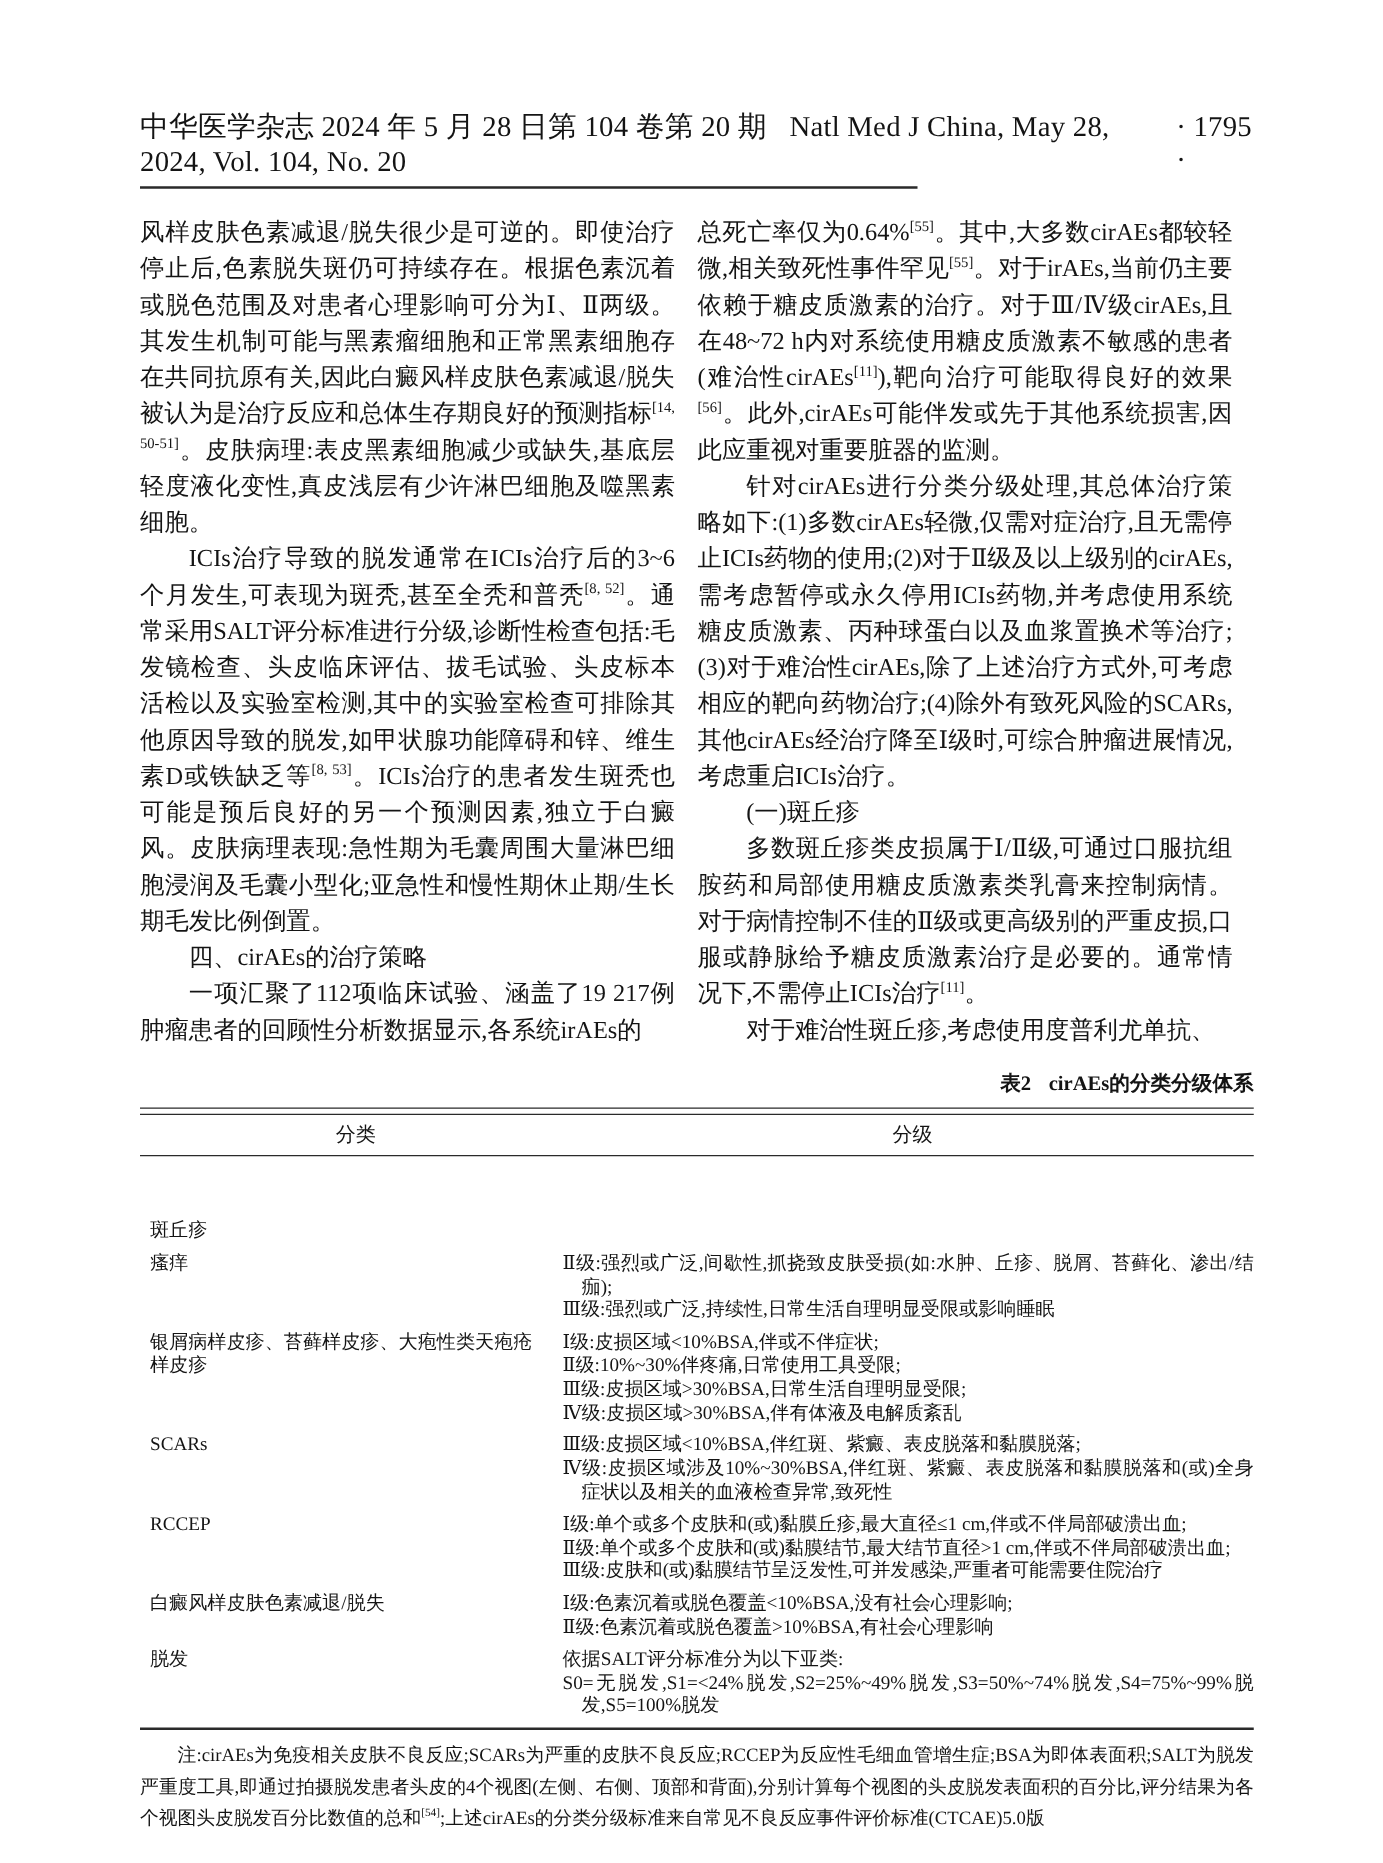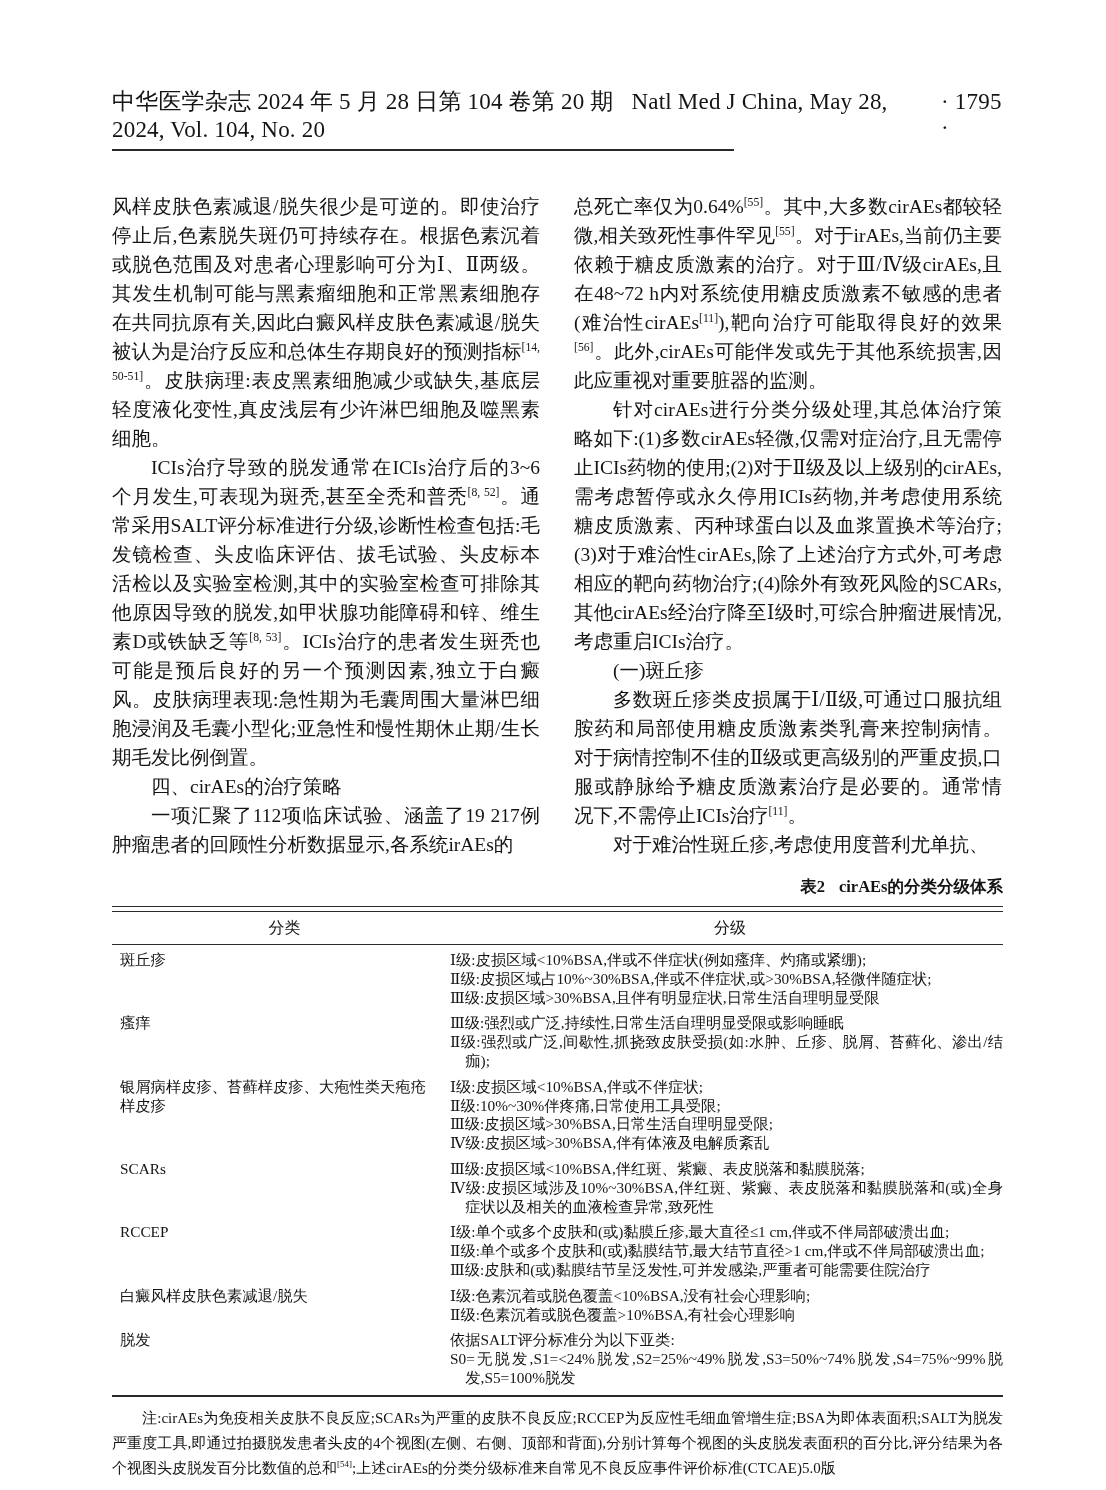--- a/index.html
+++ b/index.html
@@ -8,36 +8,36 @@
     font-family:"Liberation Serif","DejaVu Serif",serif;
     overflow:hidden;position:relative;
   }
   .page{padding:86px 103px 0 112px;}
   
   .run-head{display:flex;justify-content:space-between;align-items:baseline;
     font-size:23px;letter-spacing:0.2px;}
   .run-head .zh{margin-right:18px;}
   .head-rule{width:622px;height:2px;background:#2a2a2a;margin-top:6px;}
   
-  .columns{display:flex;gap:34px;margin-top:41px;height:668px;overflow:hidden;}
+  .columns{display:flex;gap:18px;margin-top:21px;height:668px;overflow:hidden;}
   .col{width:428px;font-size:19.5px;line-height:29px;text-align:justify;}
   .col p{margin:0;text-indent:2em;}
   .col p.no-indent{text-indent:0;}
   sup.ref{font-size:0.60em;vertical-align:super;line-height:0;letter-spacing:0;}
   
   .tbl-caption{margin-top:16px;text-align:right;font-size:16.5px;font-weight:bold;}
   .tbl-caption .cap-label{margin-right:14px;}
   .tbl{margin-top:8px;}
   .rule-double{height:4px;border-top:1.5px solid #2a2a2a;border-bottom:1px solid #2a2a2a;}
   .rule-thin{height:0;border-top:1px solid #2a2a2a;}
   .rule-thick{height:0;border-top:2px solid #2a2a2a;}
   .thead{display:flex;font-size:16px;padding:6px 0 5px 0;}
   .thead .h-cat{width:345px;text-align:center;}
   .thead .h-grade{flex:1;text-align:center;}
-  .tbody{padding:2px 0 4px 0;}
+  .tbody{padding:2px 0 4px 0;margin-top:45px;}
   .trow{display:flex;align-items:flex-start;padding:4px 0 3px 0;font-size:15.3px;line-height:18.8px;}
   .t-cat{width:338px;padding-left:8px;padding-right:10px;box-sizing:border-box;}
   .t-grades{flex:1;}
   .grade{padding-left:1em;text-indent:-1em;text-align:justify;}
   
   .tbl-note{margin-top:9px;font-size:15px;line-height:25px;text-align:justify;text-indent:2em;}
 </style>
 </head>
 <body>
 
@@ -76,32 +76,27 @@
     <div class="thead">
       <div class="h-cat">分类</div>
       <div class="h-grade">分级</div>
     </div>
     <div class="rule-thin"></div>
 
     <div class="tbody">
 
       <div class="trow">
         <div class="t-cat">斑丘疹</div>
-        <div class="t-grades">
-          <div class="grade">Ⅰ级:皮损区域&lt;10%BSA,伴或不伴症状(例如瘙痒、灼痛或紧绷);</div>
-          <div class="grade">Ⅱ级:皮损区域占10%~30%BSA,伴或不伴症状,或&gt;30%BSA,轻微伴随症状;</div>
-          <div class="grade">Ⅲ级:皮损区域&gt;30%BSA,且伴有明显症状,日常生活自理明显受限</div>
-        </div>
       </div>
 
       <div class="trow">
         <div class="t-cat">瘙痒</div>
         <div class="t-grades">
+          <div class="grade">Ⅱ级:强烈或广泛,间歇性,抓挠致皮肤受损(如:水肿、丘疹、脱屑、苔藓化、渗出/结痂);</div>
           <div class="grade">Ⅲ级:强烈或广泛,持续性,日常生活自理明显受限或影响睡眠</div>
-          <div class="grade">Ⅱ级:强烈或广泛,间歇性,抓挠致皮肤受损(如:水肿、丘疹、脱屑、苔藓化、渗出/结痂);</div>
         </div>
       </div>
 
       <div class="trow">
         <div class="t-cat">银屑病样皮疹、苔藓样皮疹、大疱性类天疱疮样皮疹</div>
         <div class="t-grades">
           <div class="grade">Ⅰ级:皮损区域&lt;10%BSA,伴或不伴症状;</div>
           <div class="grade">Ⅱ级:10%~30%伴疼痛,日常使用工具受限;</div>
           <div class="grade">Ⅲ级:皮损区域&gt;30%BSA,日常生活自理明显受限;</div>
           <div class="grade">Ⅳ级:皮损区域&gt;30%BSA,伴有体液及电解质紊乱</div>

